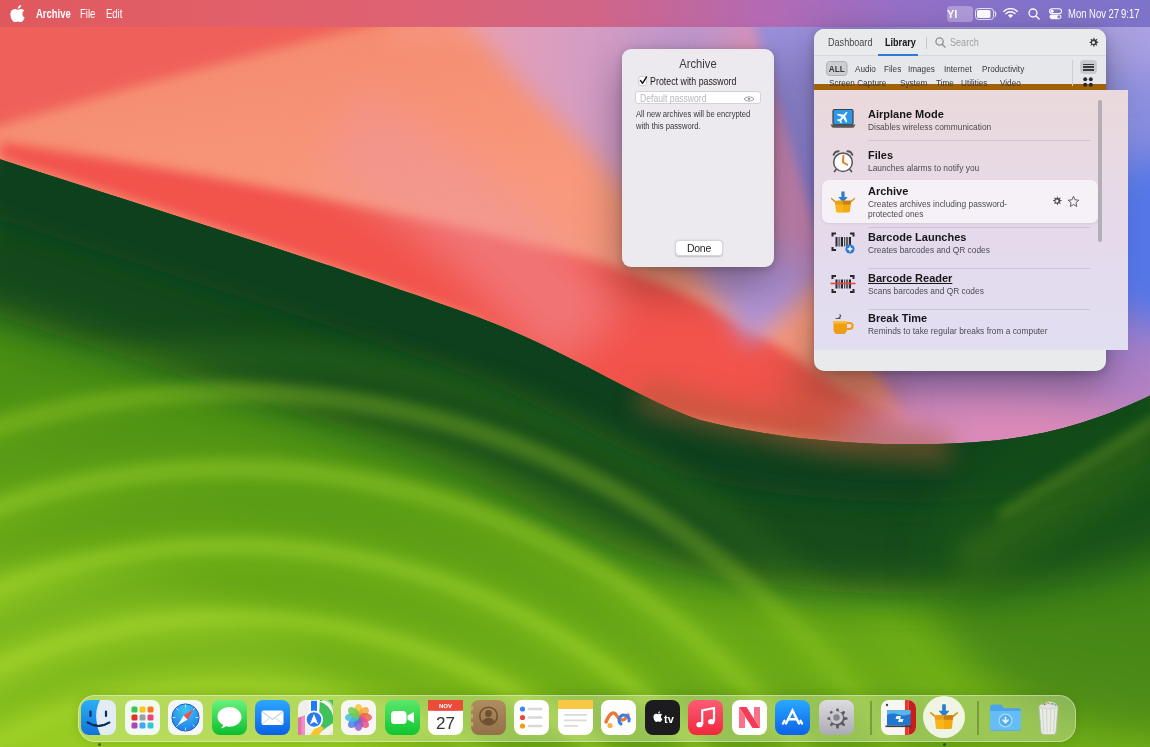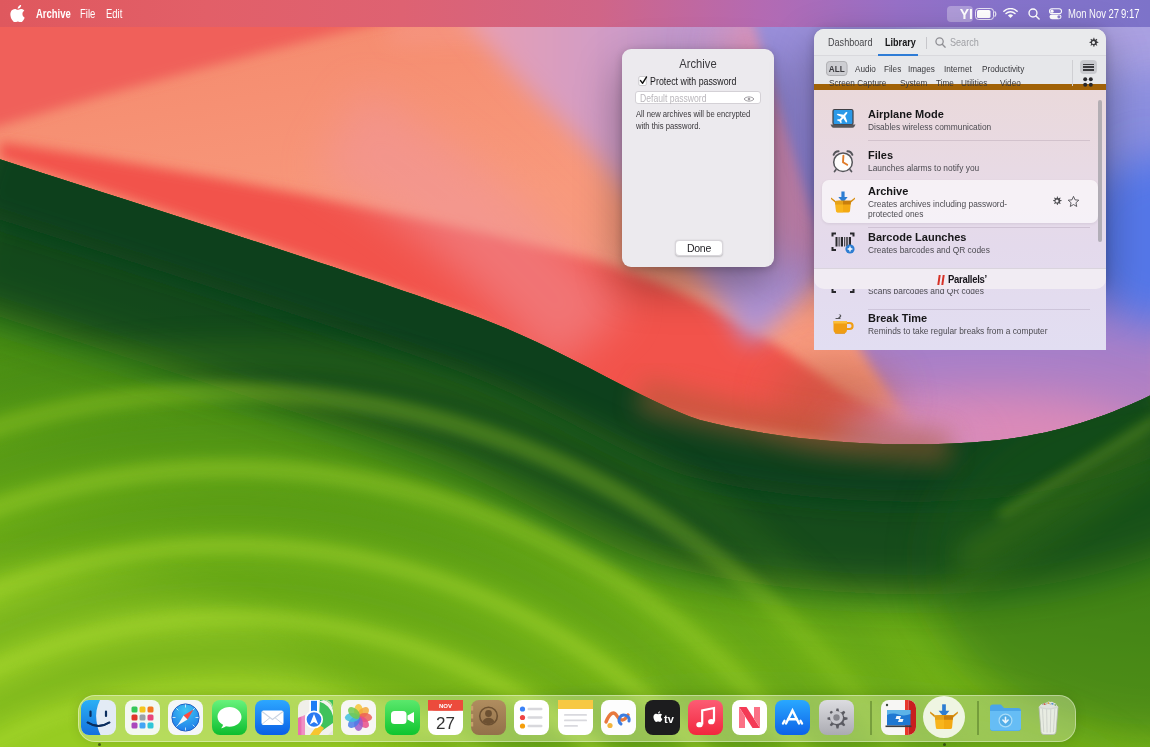--- a/index.html
+++ b/index.html
@@ -24,31 +24,31 @@
   #dlg-input{position:absolute;left:13px;top:42px;width:126px;height:13px;
     background:#fff;border:1px solid #d4d1d6;border-radius:3px;
     font-size:10.5px;color:#bab7bc;line-height:13px;padding-left:4px;box-sizing:border-box;}
   #dlg-input .ph{display:inline-block;transform:scaleX(0.82);transform-origin:0 50%;}
   #dlg-cap{position:absolute;left:14px;top:60px;font-size:8.5px;line-height:1.38;color:#3a383c;transform:scaleX(0.9);transform-origin:0 50%;}
   #dlg-done{position:absolute;left:53px;top:191px;width:46px;height:14px;letter-spacing:-0.3px;
     background:#fff;border:0.5px solid #d8d5da;border-radius:4px;
     box-shadow:0 0.5px 1.5px rgba(0,0,0,0.18);
     font-size:10.5px;color:#262529;text-align:center;line-height:14px;}
   
-  #panel{position:absolute;left:814px;top:29px;width:292px;height:260px;
+  #panel{position:absolute;left:814px;top:29px;width:292px;height:342px;
     border-radius:10px;background:#e9eaec;
     box-shadow:0 14px 40px rgba(0,0,0,0.35), 0 2px 10px rgba(0,0,0,0.2);}
   #p-head{position:absolute;left:0;top:0;width:100%;height:27px;
     background:#e9eaec;border-radius:10px 10px 0 0;border-bottom:1px solid #d9d9dd;box-sizing:border-box;}
   .ptab{position:absolute;top:7px;font-size:11.5px;color:#48484c;}
   #p-cats{position:absolute;left:0;top:27px;width:100%;height:34px;
     background:#e6e7ea;border-bottom:6px solid #a16207;box-sizing:border-box;}
   .cat{position:absolute;font-size:9.5px;color:#39393d;display:inline-block;transform:scaleX(0.86);transform-origin:0 50%;white-space:nowrap;}
   #p-list{position:absolute;left:0;top:61px;width:100%;height:260px;overflow:hidden;
-    background:linear-gradient(180deg,#ead9db 0%,#e8dae4 30%,#e4daec 60%,#e2def2 100%);}
+    background:linear-gradient(180deg,#ead9db 0%,#e8dae4 30%,#e4daec 60%,#e2def2 100%);padding-left:22px;}
   .row-t{position:absolute;left:54px;font-size:11px;font-weight:bold;color:#161618;}
   .row-s{position:absolute;left:54px;font-size:9px;color:#4c4b51;display:inline-block;transform:scaleX(0.93);transform-origin:0 50%;white-space:nowrap;}
   .ricon{position:absolute;left:16px;width:26px;height:26px;}
   .rsep{position:absolute;left:54px;width:222px;height:1px;background:rgba(60,40,70,0.13);}
   #p-foot{position:absolute;left:0;bottom:0;width:100%;height:21px;
     background:#f1ecf3;border-top:1px solid #d9d4dd;border-radius:0 0 10px 10px;box-sizing:border-box;}
   
   #dock{position:absolute;left:78px;top:695px;width:998px;height:47px;
     background:rgba(240,250,200,0.35);
     border:1px solid rgba(255,255,255,0.38);
@@ -162,21 +162,21 @@
 
 <div id="menubar">
   <svg width="15" height="17" viewBox="0 0 15 17" style="position:absolute;left:10px;top:5px;">
       <path fill="#fff" d="M12.4,9.0c0-2.2,1.8-3.2,1.9-3.3c-1.0-1.5-2.6-1.7-3.2-1.7c-1.4-0.1-2.7 0.8-3.3 0.8C7.0,4.8,6.0,4.0,4.8,4.0C3.3,4.1,1.9,4.9,1.1,6.2c-1.6,2.7-0.4,6.7,1.1,8.9c0.7,1.1,1.6,2.3,2.8,2.2c1.1,0,1.5-0.7,2.9-0.7c1.3,0,1.7,0.7,2.9,0.7c1.2,0,2.0-1.1,2.7-2.2c0.9-1.2,1.2-2.4,1.2-2.5C14.7,12.6,12.5,11.7,12.4,9.0z"></path>
       <path fill="#fff" d="M10.2,2.6c0.6-0.8,1.0-1.8,0.9-2.6C10.3,0,9.3,0.5,8.7,1.3C8.1,1.9,7.6,3.0,7.7,3.8C8.6,3.9,9.6,3.3,10.2,2.6z"></path>
   </svg>
   <span class="mitem sqz" style="position:absolute;left:36px;top:7px;font-weight:bold;font-size:12px;">Archive</span>
   <span class="mitem sqz" style="position:absolute;left:80px;top:7px;font-size:12px;">File</span>
   <span class="mitem sqz" style="position:absolute;left:106px;top:7px;font-size:12px;">Edit</span>
 
-  <div style="position:absolute;left:947px;top:5.5px;width:26px;height:16px;background:rgba(255,255,255,0.3);border-radius:4px;text-align:right;font-size:14px;font-weight:bold;color:#fff;line-height:16px;">YI</div>
+  <div style="position:absolute;left:947px;top:5.5px;width:26px;height:16px;background:rgba(255,255,255,0.3);border-radius:4px;text-align:left;font-size:11px;font-weight:bold;color:#fff;line-height:16px;">YI</div>
   <svg width="22" height="12" viewBox="0 0 22 12" style="position:absolute;left:975px;top:7.5px;">
       <rect x="0.5" y="0.5" width="18" height="11" rx="3" fill="none" stroke="rgba(255,255,255,0.8)"></rect>
       <rect x="2" y="2" width="13.5" height="8" rx="1.6" fill="#fff"></rect>
       <path d="M20,3.8 Q21.6,6 20,8.2" stroke="rgba(255,255,255,0.8)" fill="none" stroke-width="1.3" stroke-linecap="round"></path>
   </svg>
   <svg width="15" height="11" viewBox="0 0 17 12" style="position:absolute;left:1003px;top:8px;">
       <path d="M8.5,11.2 L5.6,8.2 a4.3,4.3 0 0 1 5.8,0 Z" fill="#fff"></path>
       <path d="M3.4,6.0 a7.4,7.4 0 0 1 10.2,0" stroke="#fff" stroke-width="1.7" fill="none" stroke-linecap="round"></path>
       <path d="M1.0,3.4 a11,11 0 0 1 15.0,0" stroke="#fff" stroke-width="1.7" fill="none" stroke-linecap="round"></path>
   </svg>
@@ -352,27 +352,20 @@
     <span class="row-s" style="top:235.5px;">Reminds to take regular breaks from a computer</span>
 
     <div class="rsep" style="top:49.5px;"></div>
     <div class="rsep" style="top:136.5px;"></div>
     <div class="rsep" style="top:177.5px;"></div>
     <div class="rsep" style="top:218.5px;"></div>
     <div class="rsep" style="top:259.5px;"></div>
 
     <div style="position:absolute;left:284px;top:10px;width:4px;height:142px;background:#97979d;border-radius:2px;opacity:0.65;"></div>
   </div>
-  <div id="p-foot">
-    <div style="position:absolute;left:124px;top:5px;display:flex;align-items:center;">
-      <div style="width:2.2px;height:10px;background:#d63227;transform:skewX(-8deg);margin-right:1.8px;"></div>
-      <div style="width:2.2px;height:10px;background:#d63227;transform:skewX(-8deg);margin-right:3.5px;"></div>
-      <span style="font-size:10px;font-weight:bold;color:#17141a;letter-spacing:-0.3px;display:inline-block;transform:scaleX(0.95);transform-origin:0 50%;">Parallels’</span>
-    </div>
-  </div>
 </div>
 
 <div id="dock"></div>
 <div id="dockicons">
   <svg class="dicon" style="left:81px;" viewBox="0 0 35 35">
     <defs>
         <linearGradient id="fig" x1="0" y1="0" x2="0" y2="1">
           <stop offset="0" stop-color="#2bb0f5"></stop>
           <stop offset="1" stop-color="#1470dd"></stop>
         </linearGradient>

